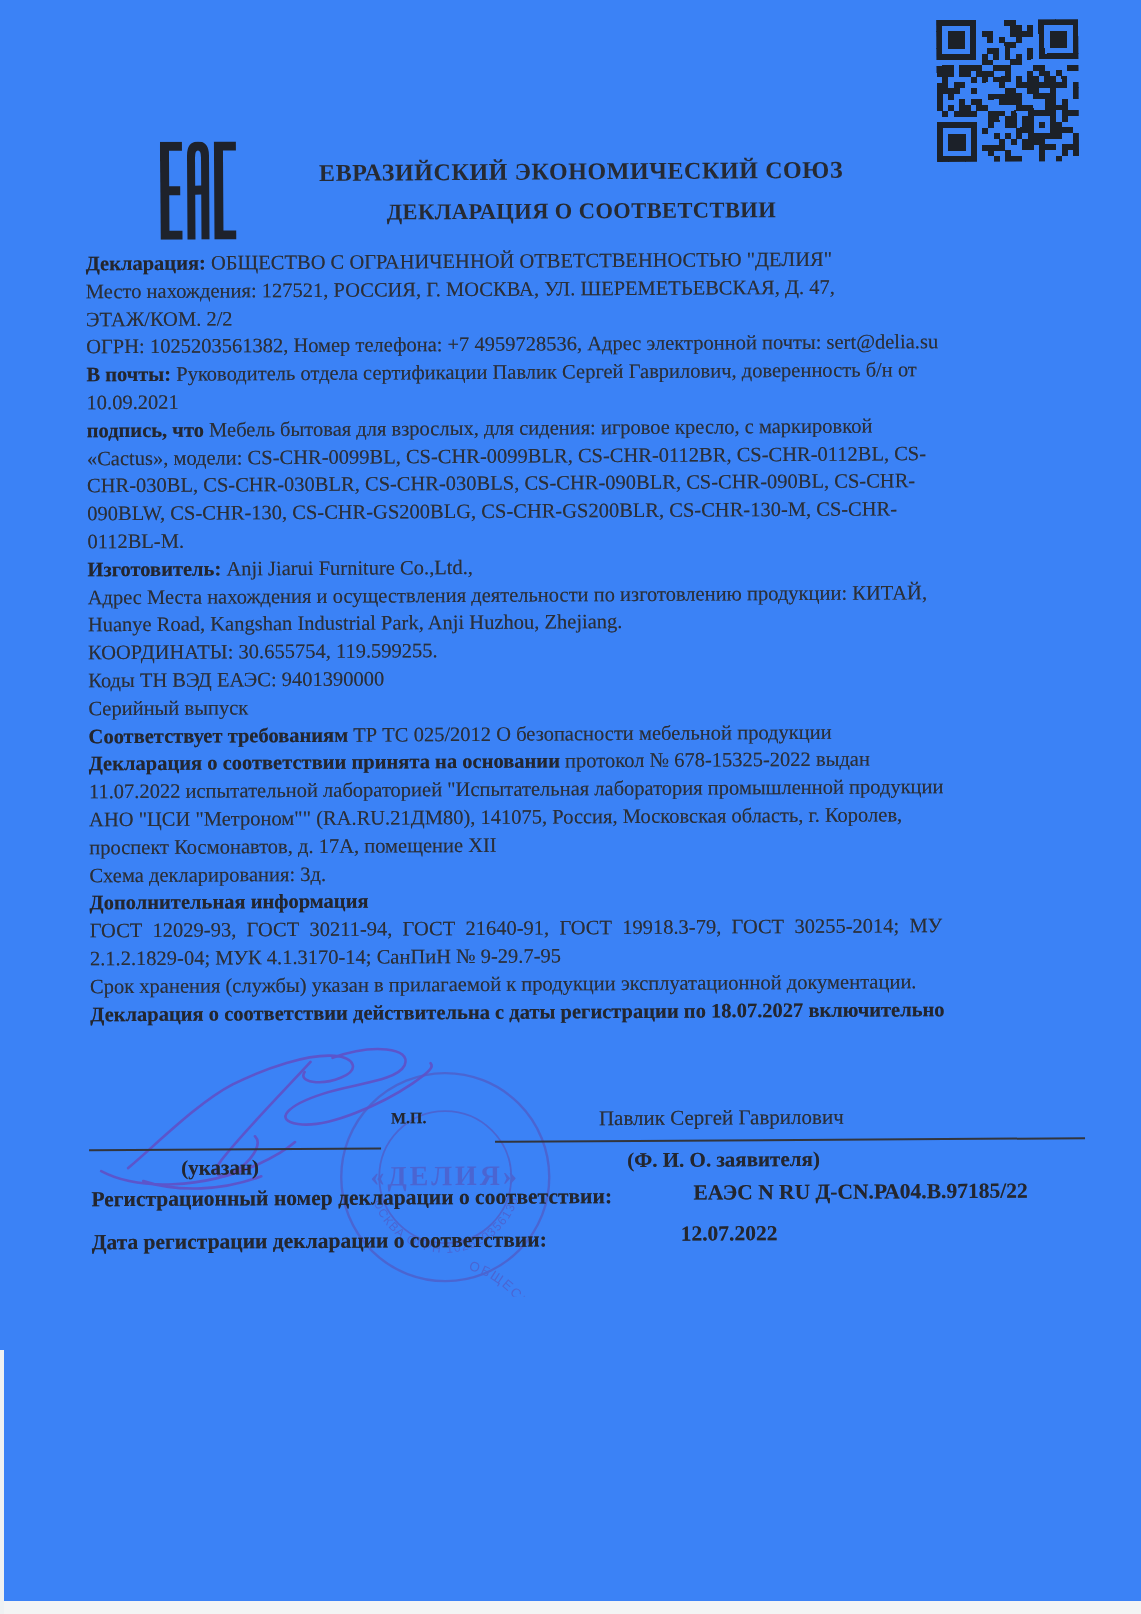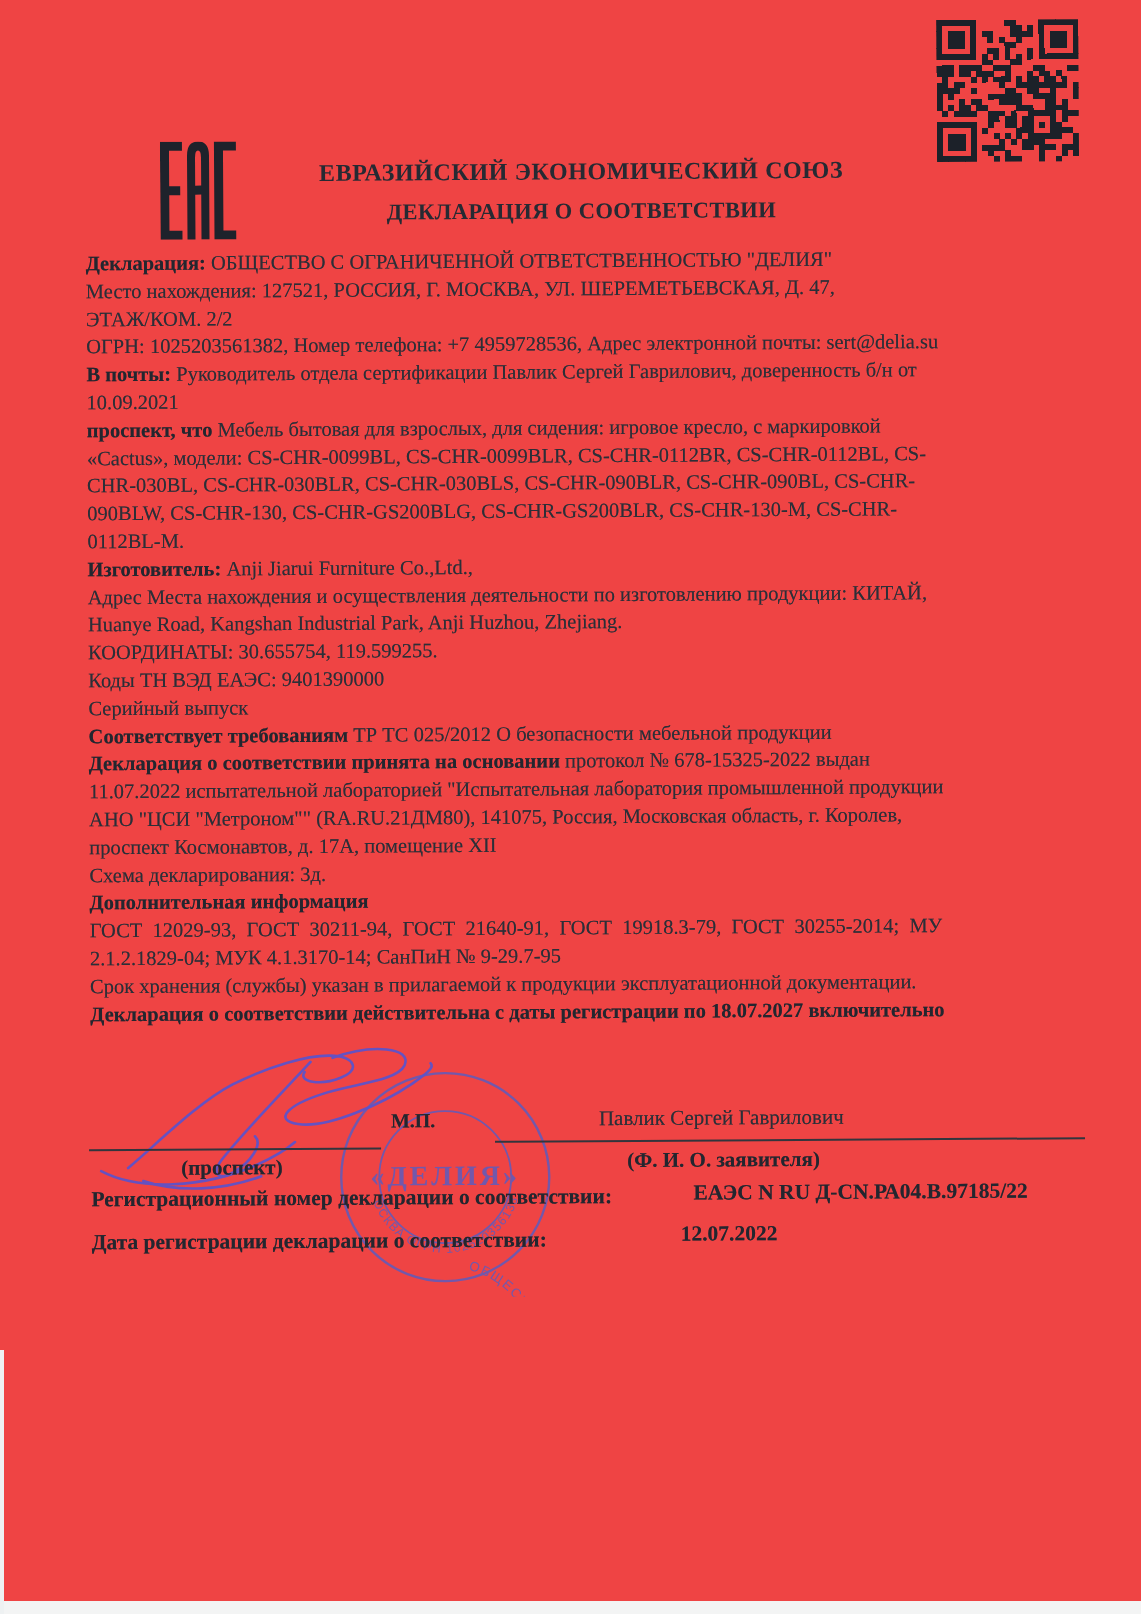--- a/index.html
+++ b/index.html
@@ -1,18 +1,18 @@
 <!DOCTYPE html>
 <html style="--stamp: #4f5ec9; --sig: #5e53c9;"><head>
 <meta charset="utf-8">
 <style>
   html,body{margin:0;padding:0;background:#d9dadb;}
   .page{
     position:relative;width:1141px;height:1614px;margin:0 auto;
-    background:#ef4444;overflow:hidden;
+    background:#3b82f6;overflow:hidden;
     font-family:"Liberation Serif","DejaVu Serif",serif;
     color:#2b2f38;
   }
   .rot{position:absolute;inset:0;transform:rotate(-0.35deg);transform-origin:55% 40%;}
   .scan-edge{position:absolute;left:0;right:0;bottom:0;height:13px;background:#f3f4f4;}
   .scan-edge-l{position:absolute;left:0;top:1350px;bottom:0;width:4px;background:#eef1f2;}
 
   .hdr{position:absolute;left:88px;width:992px;text-align:center;font-weight:bold;color:#262a33;}
   .hdr.t1{top:158px;font-size:24px;letter-spacing:.6px;}
   .hdr.t2{top:198px;font-size:22.5px;letter-spacing:.4px;}
@@ -367,21 +367,21 @@
     <div class="hdr t1">ЕВРАЗИЙСКИЙ ЭКОНОМИЧЕСКИЙ СОЮЗ</div>
     <div class="hdr t2">ДЕКЛАРАЦИЯ О СООТВЕТСТВИИ</div>
 
     <div class="doc-body" id="doc-body">
         <p class="para"><b>Декларация:</b><span> ОБЩЕСТВО С ОГРАНИЧЕННОЙ ОТВЕТСТВЕННОСТЬЮ "ДЕЛИЯ"
 Место нахождения: 127521, РОССИЯ, Г. МОСКВА, УЛ. ШЕРЕМЕТЬЕВСКАЯ, Д. 47,
 ЭТАЖ/КОМ. 2/2
 ОГРН: 1025203561382, Номер телефона: +7 4959728536, Адрес электронной почты: sert@delia.su</span></p>
         <p class="para"><b>В почты:</b><span> Руководитель отдела сертификации Павлик Сергей Гаврилович, доверенность б/н от
 10.09.2021</span></p>
-        <p class="para"><b>проспект, что</b><span> Мебель бытовая для взрослых, для сидения: игровое кресло, с маркировкой
+        <p class="para"><b>подпись, что</b><span> Мебель бытовая для взрослых, для сидения: игровое кресло, с маркировкой
 «Cactus», модели: CS-CHR-0099BL, CS-CHR-0099BLR, CS-CHR-0112BR, CS-CHR-0112BL, CS-
 CHR-030BL, CS-CHR-030BLR, CS-CHR-030BLS, CS-CHR-090BLR, CS-CHR-090BL, CS-CHR-
 090BLW, CS-CHR-130, CS-CHR-GS200BLG, CS-CHR-GS200BLR, CS-CHR-130-M, CS-CHR-
 0112BL-M.</span></p>
         <p class="para"><b>Изготовитель:</b><span> Anji Jiarui Furniture Co.,Ltd.,
 Адрес Места нахождения и осуществления деятельности по изготовлению продукции: КИТАЙ,
 Huanye Road, Kangshan Industrial Park, Anji Huzhou, Zhejiang.
 КООРДИНАТЫ: 30.655754, 119.599255.
 Коды ТН ВЭД ЕАЭС: 9401390000
 Серийный выпуск</span></p>
@@ -417,23 +417,23 @@
     <svg class="autograph" width="430" height="170" viewBox="0 0 430 170" aria-hidden="true">
       <g fill="none" stroke="var(--sig)" stroke-width="2.6" stroke-linecap="round" opacity=".95">
         <path d="M45 135 C75 110 115 70 150 52 C185 35 225 22 252 24 C272 26 278 38 258 46 C238 54 215 50 222 40"></path>
         <path d="M250 26 C290 12 330 16 322 34 C314 50 270 52 240 62 C205 73 190 88 215 92 C245 97 300 72 330 52 C345 42 352 36 348 32"></path>
         <path d="M228 30 C200 60 160 100 138 128 C128 142 136 148 150 140 C168 130 180 112 172 104"></path>
         <path d="M18 138 C55 158 120 156 175 132 C195 123 205 116 212 110"></path>
         <path d="M60 148 C95 160 140 158 178 144"></path>
       </g>
     </svg>
 
-    <div class="lbl b" style="left:388px;top:1108px;font-size:20px;">М.П.</div>
+    <div class="lbl b" style="left:388px;top:1108px;font-size:16px;">М.П.</div>
     <div class="sigline" style="left:86px;top:1146px;width:292px;"></div>
-    <div class="lbl b" style="left:178px;top:1153px;">(проспект)</div>
+    <div class="lbl b" style="left:178px;top:1153px;">(указан)</div>
     <div class="sigline" style="left:492px;top:1140px;width:590px;"></div>
     <div class="lbl" style="left:596px;top:1106px;">Павлик Сергей Гаврилович</div>
     <div class="lbl b" style="left:624px;top:1148px;">(Ф. И. О. заявителя)</div>
 
     <div class="lbl b" style="left:88px;top:1184px;font-size:21.5px;">Регистрационный номер декларации о соответствии:</div>
     <div class="lbl b" style="left:690px;top:1181px;font-size:21.5px;">ЕАЭС N RU Д-CN.РА04.В.97185/22</div>
     <div class="lbl b" style="left:88px;top:1227px;font-size:21.5px;">Дата регистрации декларации о соответствии:</div>
     <div class="lbl b" style="left:677px;top:1222px;font-size:21.5px;">12.07.2022</div>
 
   </div>

